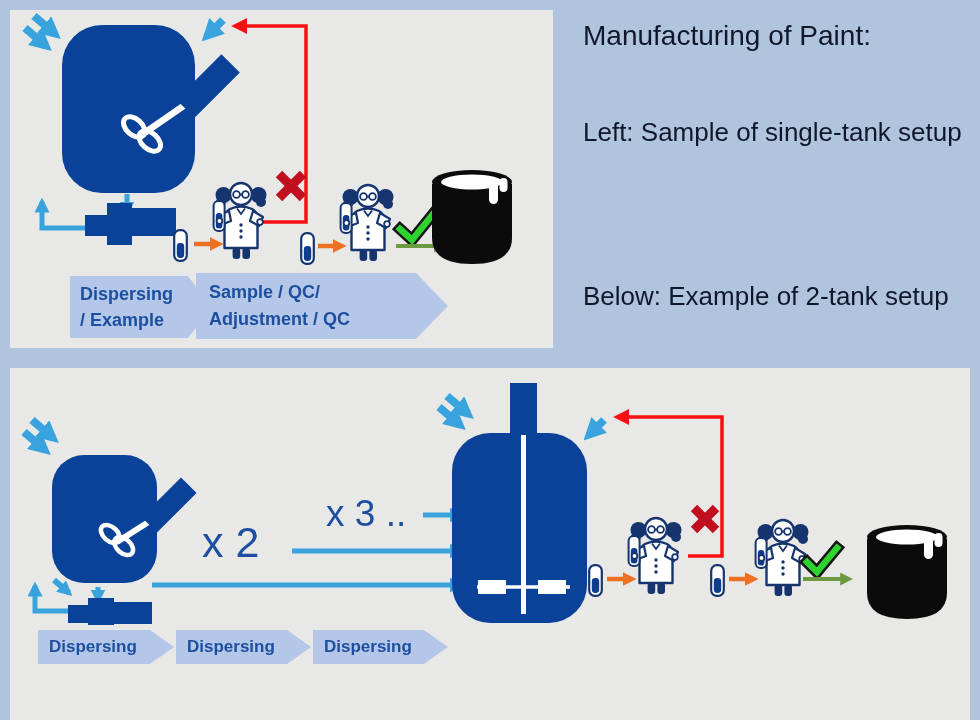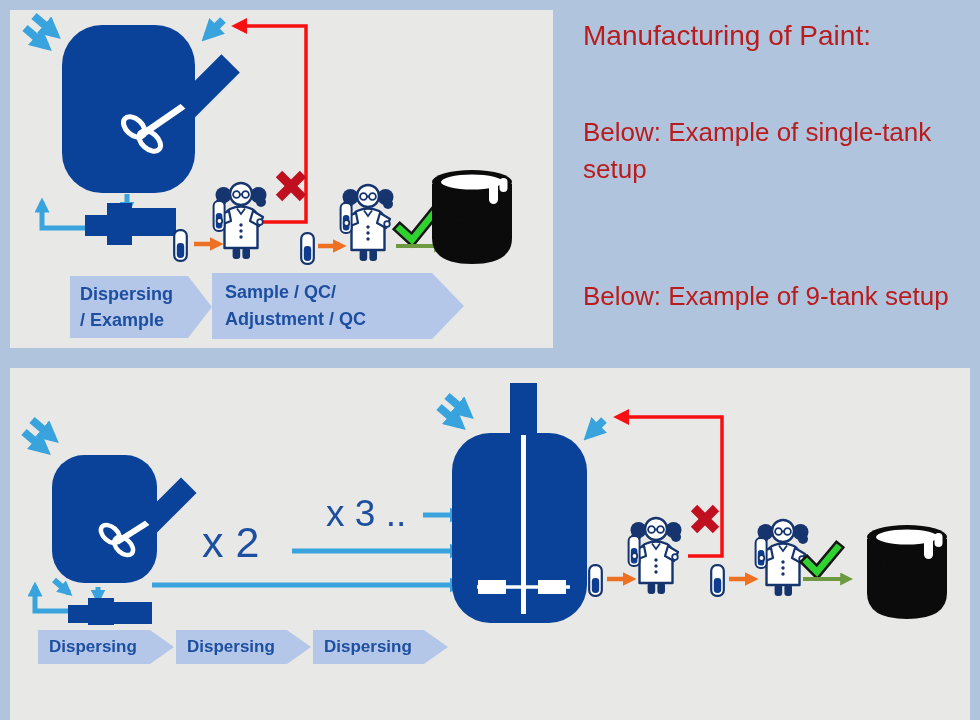--- a/index.html
+++ b/index.html
@@ -11,21 +11,21 @@
   }
   .panel{
     position:absolute;
     background:#e8e8e7;
   }
   #panel-top{left:10px;top:10px;width:543px;height:338px;}
   #panel-bottom{left:10px;top:368px;width:960px;height:442px;}
   .panel svg{position:absolute;left:0;top:0;}
   .caption{
     position:absolute;
-    color:#b91c1c;
+    color:#0f172a;
     font-size:26px;
     font-weight:500;
     line-height:1.42;
   }
   #caption-title{left:583px;top:16px;width:390px;font-size:28px;}
   #caption-left{left:583px;top:114px;width:388px;}
   #caption-below{left:583px;top:278px;width:397px;white-space:nowrap;}
   .chev{
     position:absolute;
     background:#b5c7e8;
@@ -33,21 +33,21 @@
     font-weight:bold;
     display:flex;flex-direction:column;justify-content:center;
     box-sizing:border-box;
     white-space:nowrap;
   }
   .chev-small{clip-path:polygon(0 0, calc(100% - 24px) 0, 100% 50%, calc(100% - 24px) 100%, 0 100%);}
   .chev-big{clip-path:polygon(0 0, calc(100% - 32px) 0, 100% 50%, calc(100% - 32px) 100%, 0 100%);}
   .chev span{display:block;}
   
   #chev-a{left:60px;top:266px;width:142px;height:62px;font-size:18px;line-height:26px;padding-left:10px;}
-  #chev-b{left:202px;top:263px;width:252px;height:66px;font-size:18px;line-height:27px;padding-left:13px;}
+  #chev-b{left:186px;top:263px;width:252px;height:66px;font-size:18px;line-height:27px;padding-left:13px;}
   
   .chev-row{font-size:17px;height:34px;padding-left:11px;}
   #chev-c1{left:28px;top:262px;width:136px;}
   #chev-c2{left:166px;top:262px;width:135px;}
   #chev-c3{left:303px;top:262px;width:135px;}
   #chev-c4{left:442px;top:260px;width:393px;height:38px;padding-left:12px;}
   svg text{font-family:"Liberation Sans", sans-serif;}
 </style>
 </head>
 <body>
@@ -173,22 +173,22 @@
     <span>Dispersing</span>
     <span>/ Example</span>
   </div>
   <div class="chev chev-big" id="chev-b">
     <span>Sample / QC/</span>
     <span>Adjustment / QC</span>
   </div>
 </div>
 
 <div class="caption" id="caption-title">Manufacturing of Paint:</div>
-<div class="caption" id="caption-left">Below: Example of single-tank setup</div>
-<div class="caption" id="caption-below">Below: Example of 9-tank setup</div>
+<div class="caption" id="caption-left">Left: Sample of single-tank setup</div>
+<div class="caption" id="caption-below">Below: Example of 2-tank setup</div>
 
 <div class="panel" id="panel-bottom">
   <svg width="960" height="342" viewBox="0 0 960 342">
 
     <g stroke="#38a3dc" stroke-width="8">
       <line x1="14" y1="64" x2="35" y2="82" marker-end="url(#m-blue-big)"></line>
       <line x1="22" y1="52" x2="43" y2="70" marker-end="url(#m-blue-big)"></line>
     </g>
 
     <rect x="42" y="87" width="105" height="128" rx="32" fill="#0b4299"></rect>

